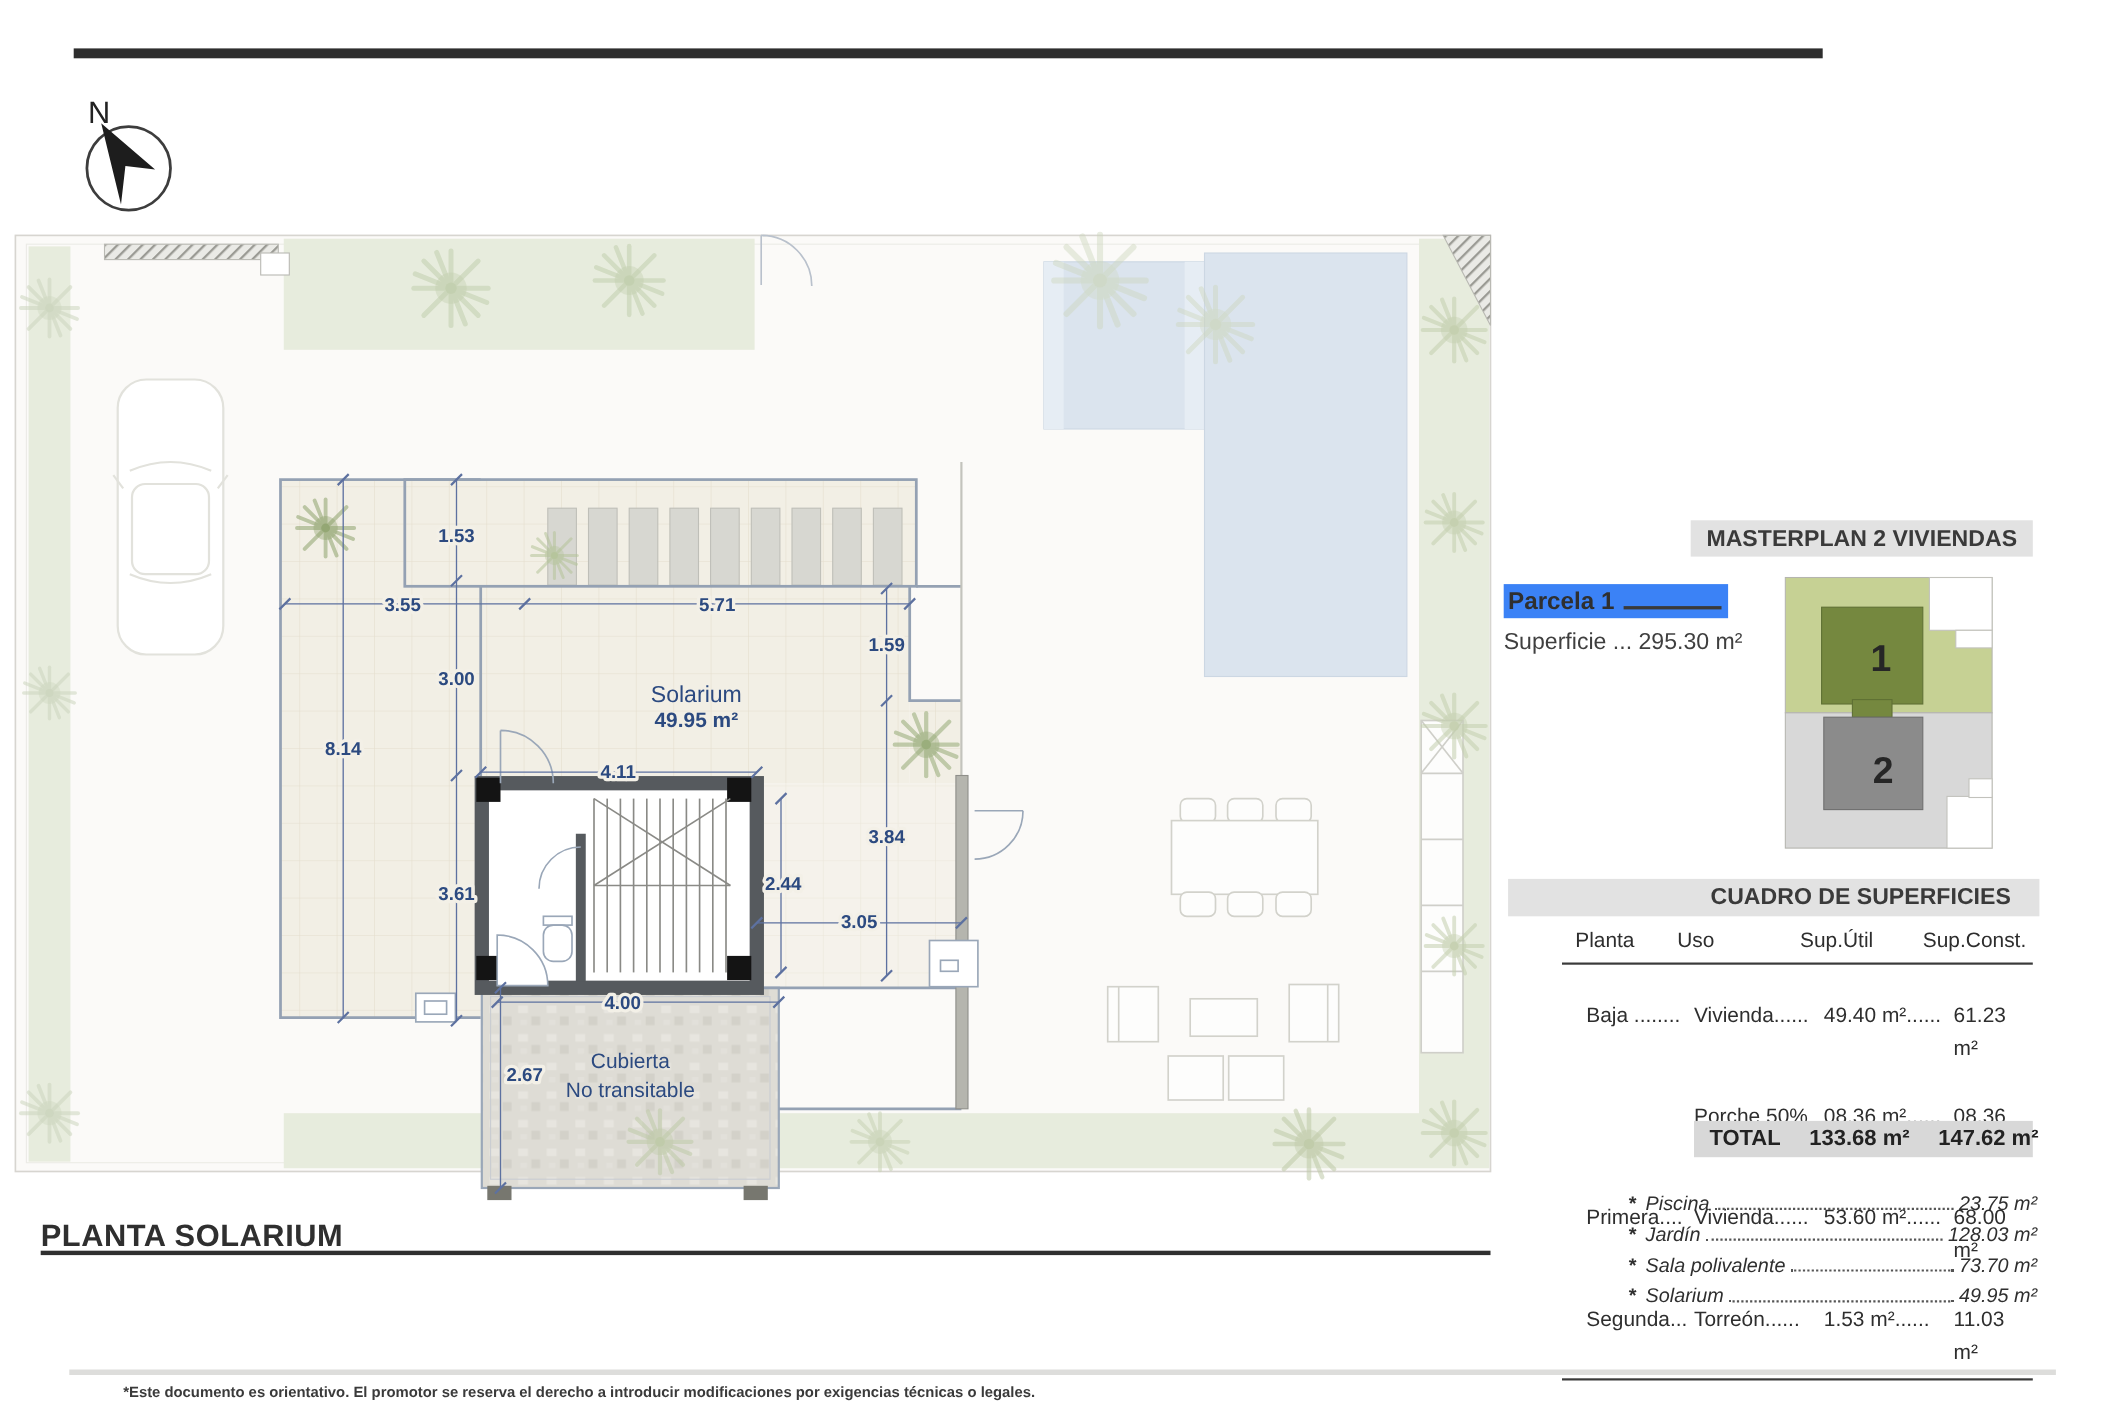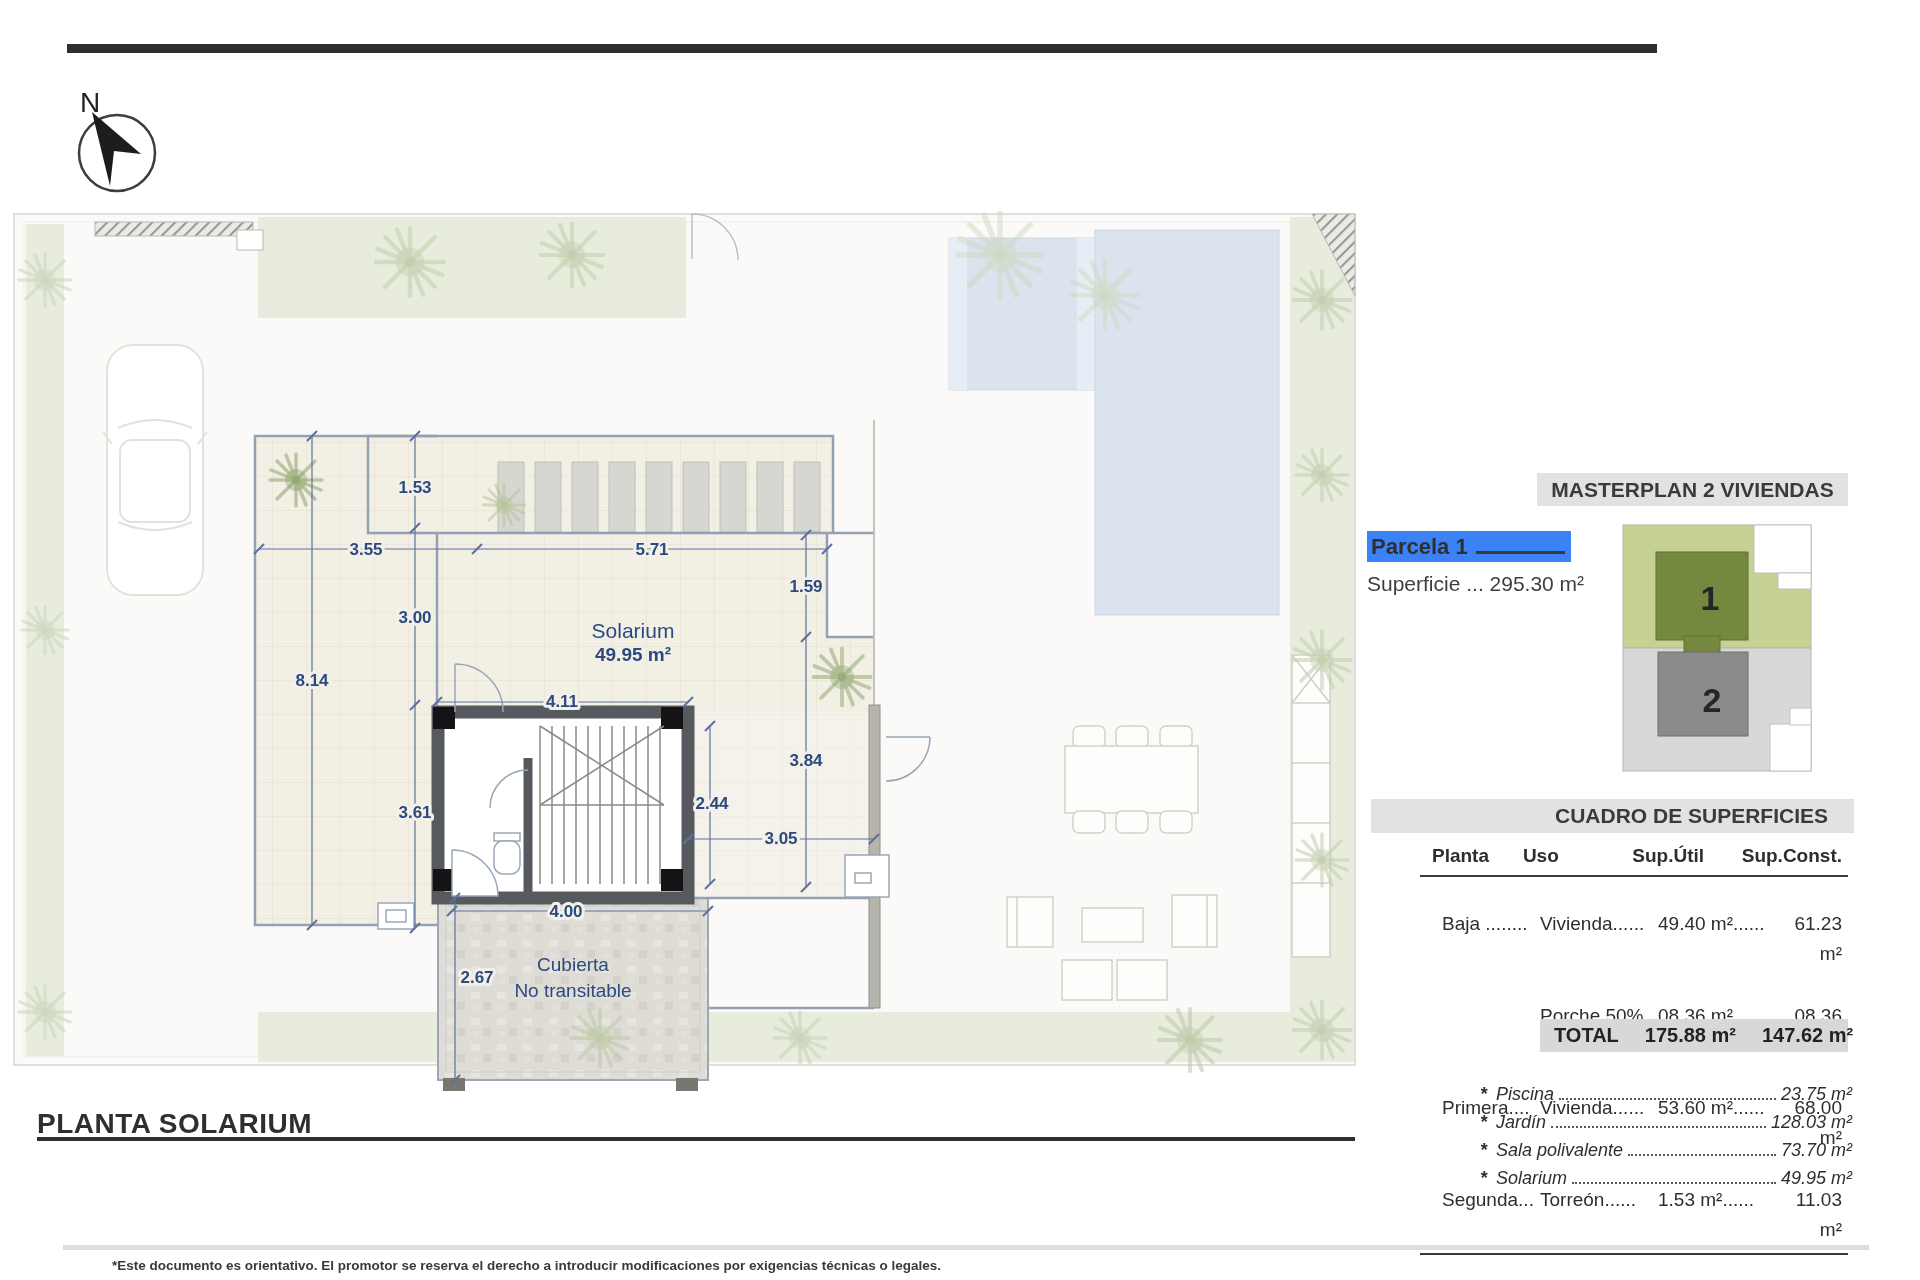--- a/index.html
+++ b/index.html
@@ -24,23 +24,23 @@
            font-weight:bold;font-size:21px;color:#3a3a3a;}
   #parcela-band{left:1367px;top:531px;width:196px;height:31px;background:#3b82f6;
                 font-weight:bold;font-size:22px;color:#2f2f2f;padding:0 4px;display:flex;align-items:center;}
   #parcela-band .uline{flex:1;border-bottom:3px solid #3a3a3a;margin:0 2px 2px 8px;height:14px;}
   #superficie{left:1367px;top:572px;width:260px;font-size:21px;color:#3f3f3f;}
   #minimap{left:1622px;top:524px;width:190px;height:248px;}
 
   #cuadro-band{left:1371px;top:799px;width:483px;height:34px;justify-content:flex-end;
                font-weight:bold;font-size:21px;color:#3a3a3a;padding-right:26px;box-sizing:border-box;}
   #sup-table{left:1420px;top:845px;width:428px;font-size:19px;color:#2e2e2e;}
-  #sup-table .hd{display:flex;font-weight:bold;padding:0 0 6px 12px;}
+  #sup-table .hd{display:flex;font-weight:normal;padding:0 0 6px 12px;}
   #sup-table .rw{display:flex;line-height:30px;padding-left:22px;margin-top:32px;}
-  .c1{width:98px;} .c2{width:118px;} .c3{width:118px;} .c4{flex:1;text-align:right;padding-right:6px;}
+  .c1{width:98px;} .c2{width:118px;} .c3{width:118px;} .c4{flex:1;text-align:left;padding-right:6px;}
   #sup-table .rule{height:2px;background:#3a3a3a;margin:2px 0;}
   #total-band{left:1540px;top:1019px;width:308px;height:33px;background:#d8d8d8;
               display:flex;align-items:center;font-weight:bold;font-size:20px;color:#222;}
   #total-band span{white-space:nowrap;}
   #total-band .tl{padding-left:14px;} #total-band .tu{padding-left:26px;} #total-band .tc{padding-left:26px;}
 
   #extras{left:1480px;top:1084px;width:372px;font-size:18px;color:#2f2f2f;}
   .xrow{display:flex;align-items:baseline;font-style:italic;height:28px;}
   .xstar{width:16px;font-weight:bold;}
   .xfill{flex:1;border-bottom:2px dotted #555;margin:0 5px 4px;}
@@ -338,21 +338,21 @@
     <span class="c1">Segunda...</span>
     <span class="c2">Torreón......</span>
     <span class="c3">1.53 m²......</span>
     <span class="c4">11.03 m²</span>
   </div>
   <div class="rule" style="margin-top:8px;"></div>
 </div>
 
 <div class="abs" id="total-band">
   <span class="tl">TOTAL</span>
-  <span class="tu">175.88 m²</span>
+  <span class="tu">133.68 m²</span>
   <span class="tc">147.62 m²</span>
 </div>
 
 <div class="abs" id="extras">
   <div class="xrow">
     <span class="xstar">*</span>
     <span>Piscina</span>
     <span class="xfill"></span>
     <span class="xval">23.75 m²</span>
   </div>

